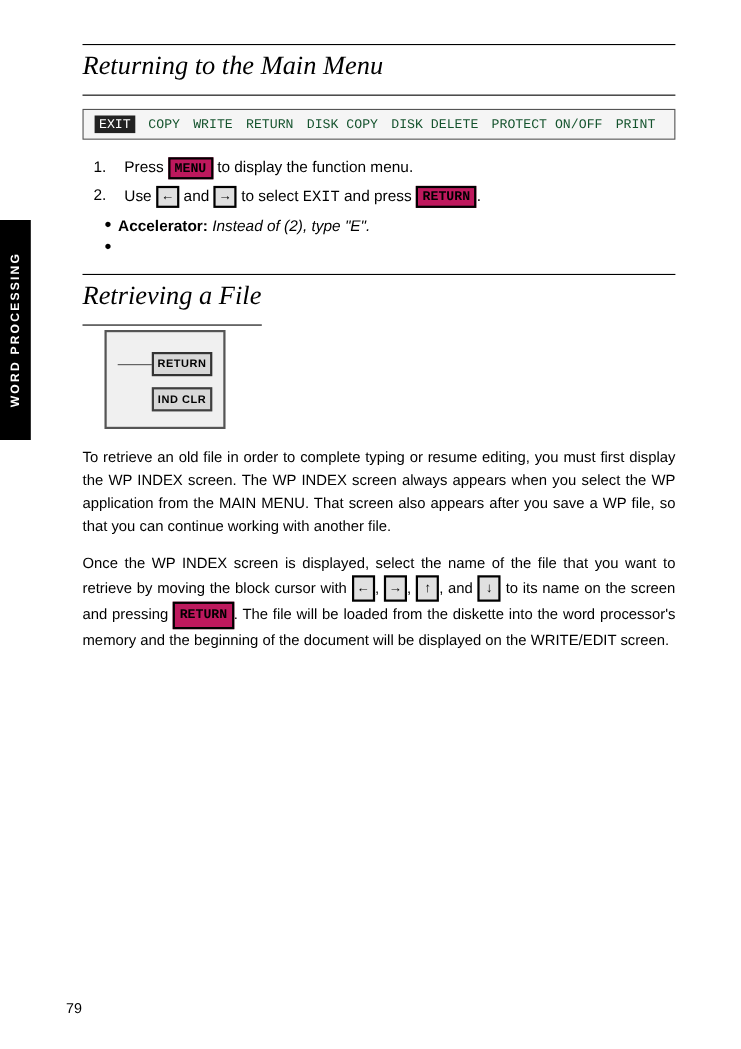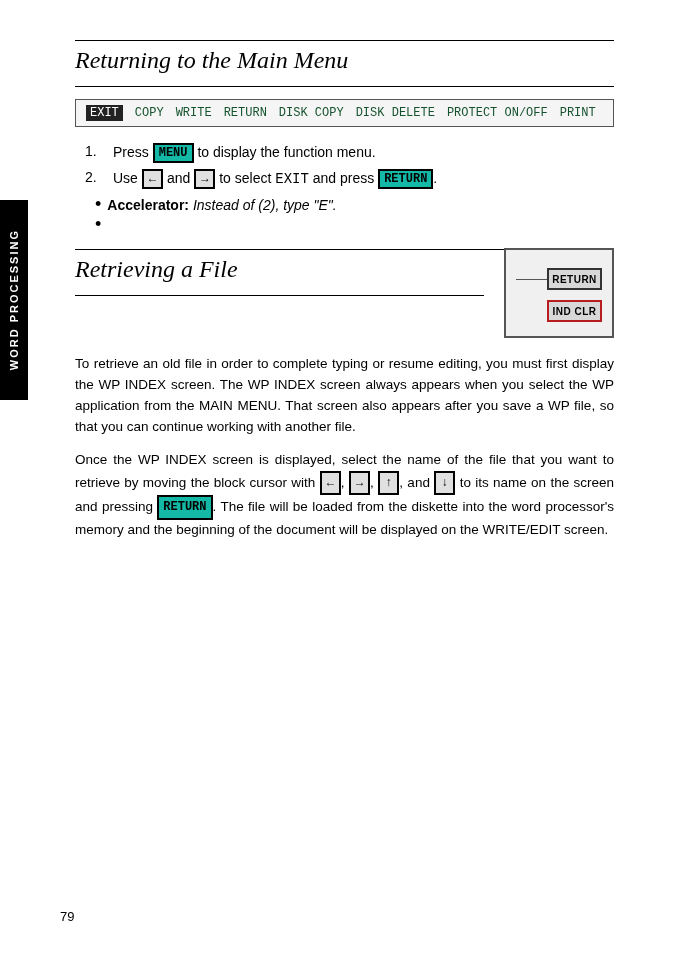--- a/index.html
+++ b/index.html
@@ -115,21 +115,21 @@
     }
 
     
     .key {
       display: inline-block;
       border: 2px solid #000;
       padding: 1px 4px;
       font-family: 'Courier New', monospace;
       font-size: 12px;
       font-weight: bold;
-      background: #14b8a6;
+      background: #be185d;
       vertical-align: middle;
     }
 
     .key-arrow {
       display: inline-block;
       border: 2px solid #000;
       padding: 1px 5px;
       font-family: 'Courier New', monospace;
       font-size: 12px;
       background: #e0e0e0;
@@ -164,20 +164,21 @@
     
     .retrieve-section {
       margin-top: 16px;
     }
 
     .retrieve-header {
       display: flex;
       align-items: flex-start;
       justify-content: flex-end;
       margin-bottom: 16px;
+      flex-direction: column;
     }
 
     .retrieve-title-block {
       flex: 1;
     }
 
     
     .keyboard-diagram {
       width: 110px;
       height: 90px;
@@ -205,21 +206,21 @@
       font-family: Arial, sans-serif;
       letter-spacing: 0.5px;
     }
 
     .keyboard-diagram .key-ind-clr {
       position: absolute;
       top: 50px;
       right: 10px;
       width: 55px;
       height: 22px;
-      border: 2px solid #b91c1c;
+      border: 2px solid #404040;
       background: #d8d8d8;
       font-size: 10px;
       font-weight: bold;
       display: flex;
       align-items: center;
       justify-content: center;
       font-family: Arial, sans-serif;
       letter-spacing: 0.5px;
     }
 

